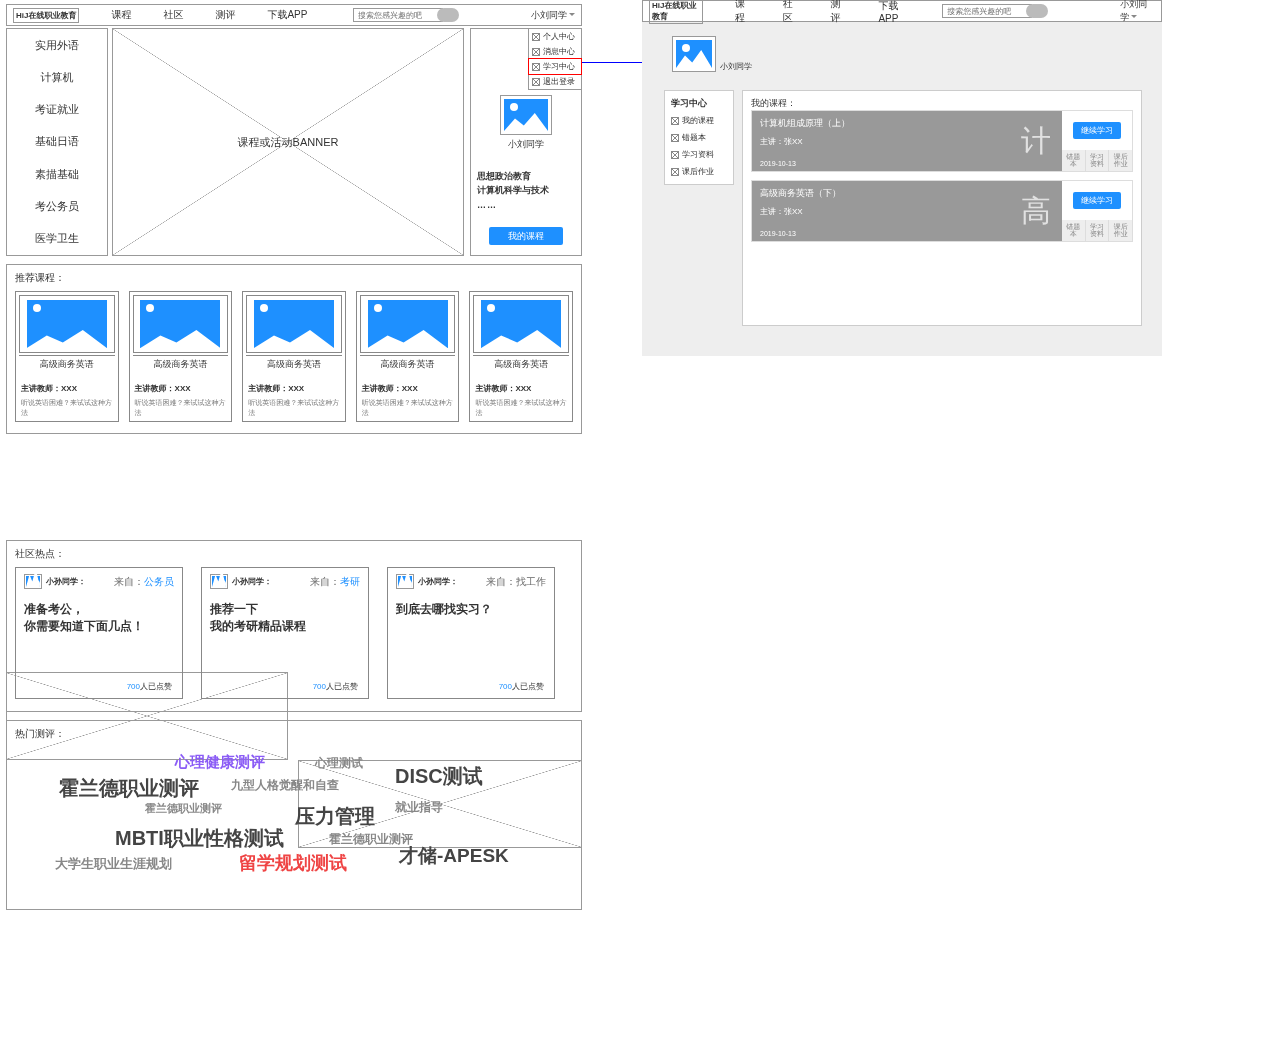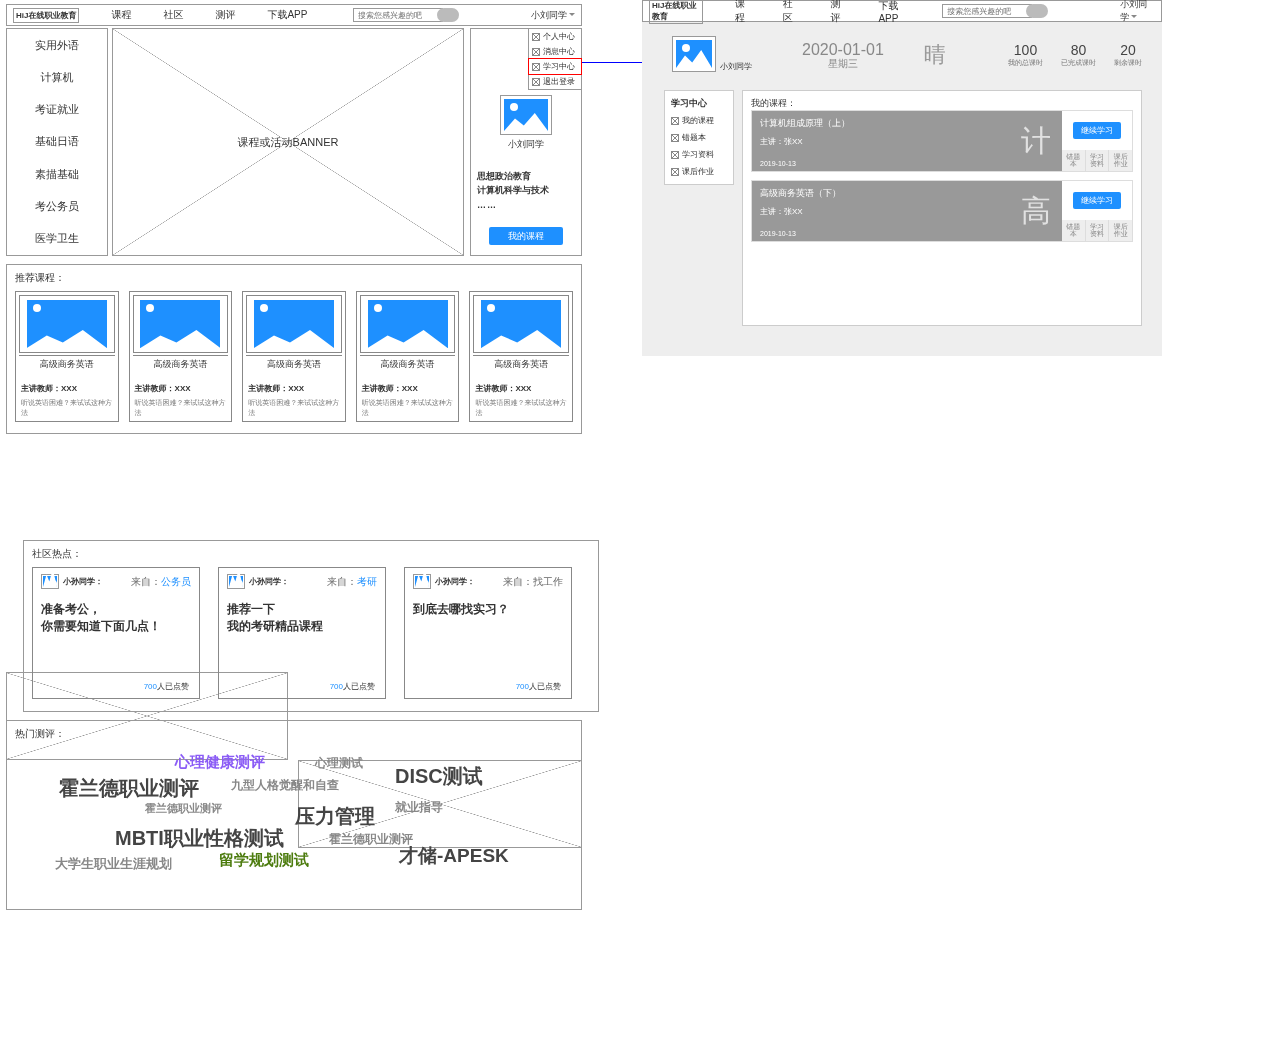--- a/index.html
+++ b/index.html
@@ -52,21 +52,21 @@
   .rec-card{width:104px; border:1px solid #888; padding:3px; display:flex; flex-direction:column;}
   .rec-img{height:58px; border:1px solid #888; display:flex; align-items:center; justify-content:center;}
   .rec-img .pic-icon{width:80px; height:48px;}
   .rec-title{border-top:1px solid #888; font-size:9px; text-align:center; padding:2px 0; margin-top:2px;}
   .rec-teacher{font-size:8px; font-weight:bold; margin-top:10px; padding:0 2px;}
   .rec-desc{font-size:7px; color:#777; margin-top:4px; padding:0 2px;}
   
   #xbox1{left:0; top:440px; width:282px; height:88px;}
   #xbox2{left:292px; top:440px; width:284px; height:88px;}
   
-  #com-sec{left:0; top:536px; width:576px; height:172px;margin-left:17px;}
+  #com-sec{left:0; top:536px; width:576px; height:172px;}
   .com-row{display:flex; gap:18px;}
   .com-card{width:168px; border:1px solid #888; padding:6px 8px 2px; position:relative; height:132px;}
   .com-head{display:flex; align-items:center; gap:4px;}
   .com-head .avatar-box{width:18px; height:15px;}
   .com-head .pic-icon{width:14px; height:11px;}
   .com-user{font-size:8px; font-weight:bold;}
   .com-from{margin-left:auto; font-size:10px; color:#666;}
   .com-from .lk{color:#1e90ff;}
   .com-body{font-size:12px; font-weight:bold; margin-top:12px; line-height:1.4;}
   .com-like{position:absolute; bottom:6px; right:10px; font-size:8px;}
@@ -79,21 +79,21 @@
   .c2{left:300px; top:8px; font-size:12px; color:#888;}
   .c3{left:44px; top:28px; font-size:20px; color:#444;}
   .c4{left:216px; top:30px; font-size:12px; color:#888;}
   .c5{left:380px; top:16px; font-size:20px; color:#444;}
   .c6{left:130px; top:54px; font-size:11px; color:#888;}
   .c7{left:280px; top:56px; font-size:20px; color:#444;}
   .c8{left:380px; top:52px; font-size:12px; color:#888;}
   .c9{left:100px; top:78px; font-size:20px; color:#444;}
   .c10{left:314px; top:84px; font-size:12px; color:#888;}
   .c11{left:40px; top:108px; font-size:13px; color:#888;}
-  .c12{left:204px; top:104px; font-size:15px; color:#4d7c0f;}
+  .c12{left:224px; top:104px; font-size:18px; color:#ef4444;}
   .c13{left:384px; top:96px; font-size:19px; color:#444;}
   #about-label{position:absolute; left:0; top:914px; width:576px; height:86px; display:flex; align-items:center; justify-content:center; font-size:11px; pointer-events:none;}
   
   #arrow{position:absolute; left:550px; top:62px; width:124px; height:1px; border-top:1px solid #00f;}
   #arrow::after{content:""; position:absolute; right:-1px; top:-4px; border:4px solid transparent; border-left:8px solid #00f;}
   
   #right-root{left:642px; top:0; width:520px; height:356px; background:#eee;}
   #right-root .head-bar{background:#fff;}
   .right-user{position:absolute; left:30px; top:36px; display:flex; align-items:flex-end; gap:4px;}
   .right-user .avatar-box{width:44px; height:36px; background:#fff;}
@@ -314,32 +314,20 @@
     <span class="user-drop">小刘同学</span>
   </div>
 
   <div class="right-user">
     <div class="avatar-box">
         <div class="pic-icon"></div>
       </div>
     <span style="font-size:8px;">小刘同学</span>
   </div>
 
-  <div class="right-date-wrap">
-    <div class="rd1">
-      <div>2020-01-01</div>
-      <div class="d2">星期三</div>
-    </div>
-    <div class="weather">晴</div>
-    <div class="stats" id="stats-row">
-        <div class="stat"><span class="n">100</span>我的总课时</div>
-        <div class="stat"><span class="n">80</span>已完成课时</div>
-        <div class="stat"><span class="n">20</span>剩余课时</div>
-      </div>
-  </div>
 
   <div class="side-r">
     <div class="ttl">学习中心</div>
     <div class="row">
         <span class="sq"></span>
         <span>我的课程</span>
       </div>
     <div class="row">
         <span class="sq"></span>
         <span>错题本</span>

